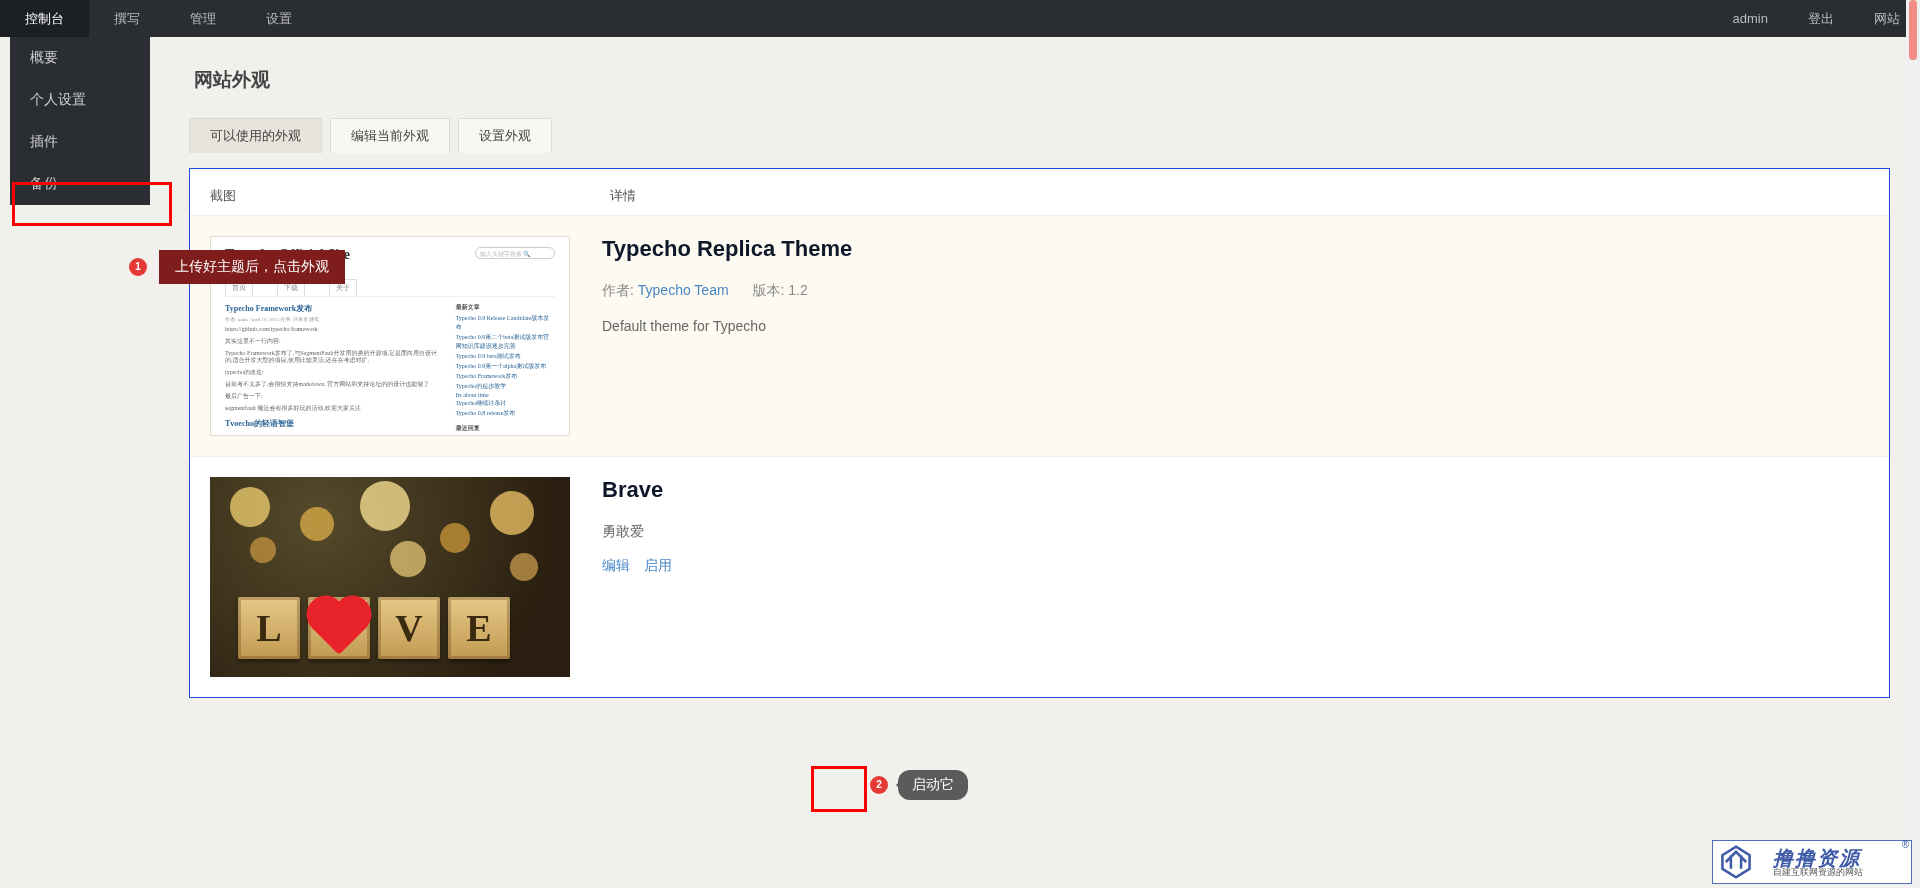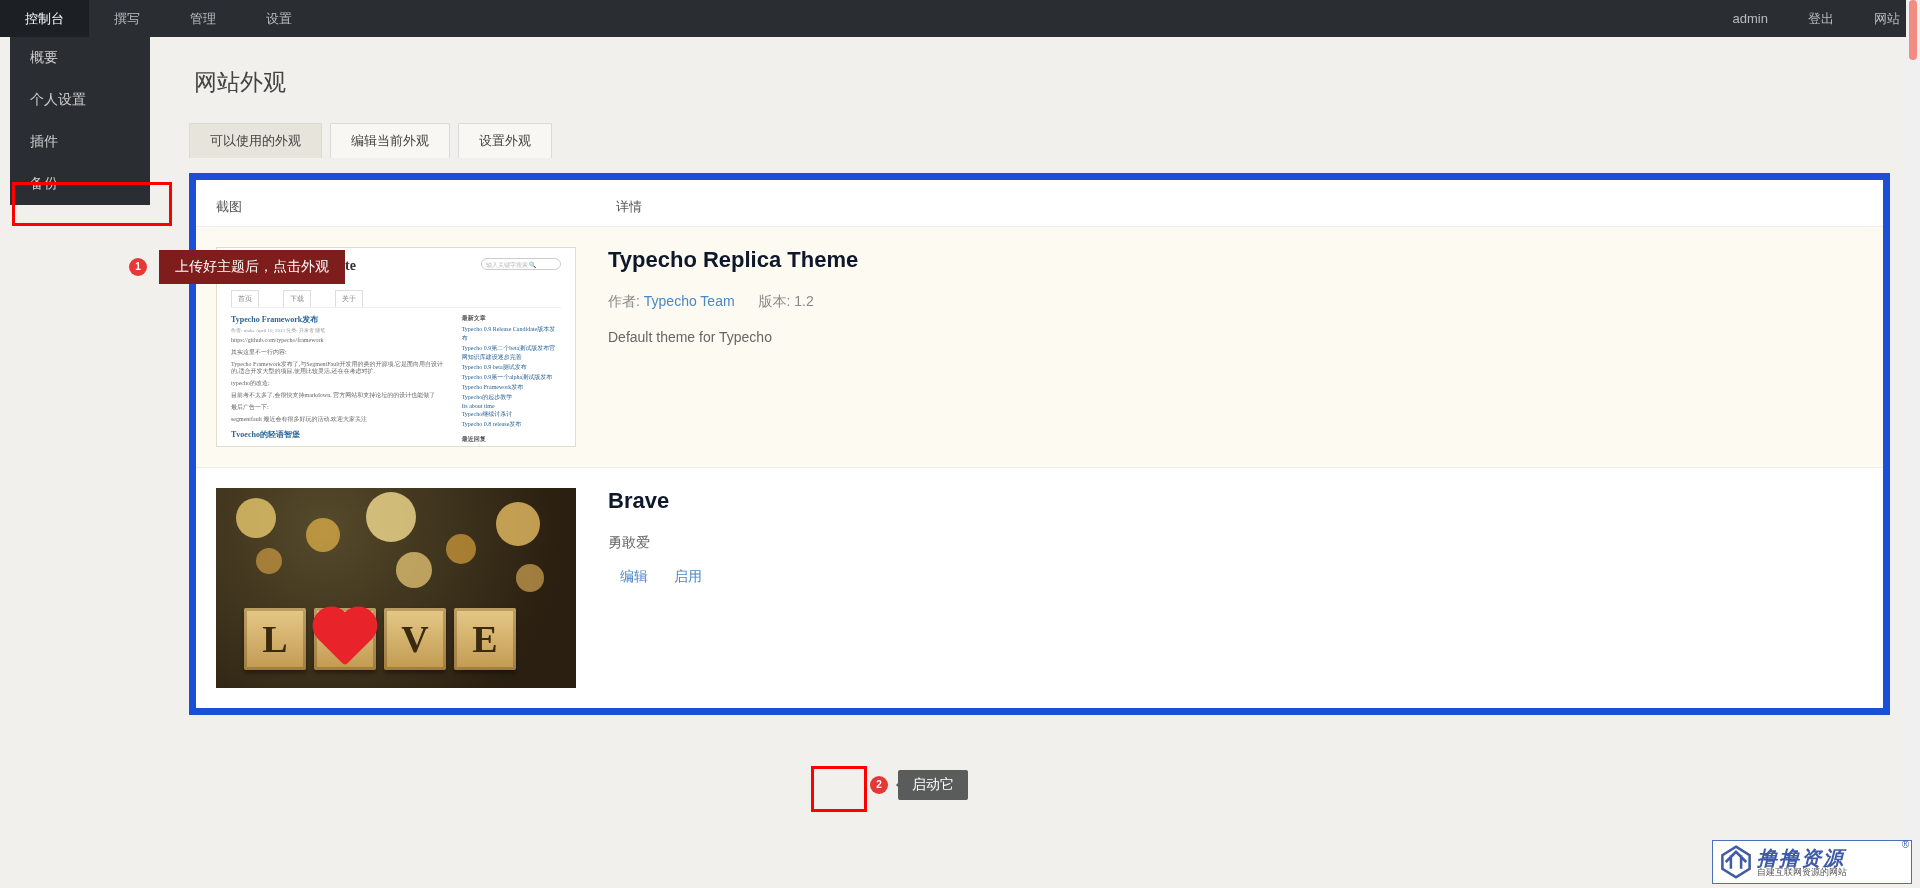--- a/index.html
+++ b/index.html
@@ -12,54 +12,54 @@
 .topnav-item.active { background: #1c1f23; color: #fff; }
 .topnav-right .topnav-item { padding: 0 20px; }
 
 
 .sidebar { position: absolute; top: 37px; left: 10px; width: 140px; background: #2a2e33; color: #ccc; font-size: 14px; }
 .sidebar-item { padding: 12px 20px; cursor: pointer; }
 .sidebar-item.selected { color: #478dd4; }
 
 
 .main { position: absolute; top: 37px; left: 174px; right: 15px; bottom: 0; padding: 15px; overflow: auto; }
-.page-title { font-size: 23px; font-weight: normal; color: #444; margin: 15px 0 25px 5px; }
+.page-title { font-size: 19px; font-weight: bold; color: #444; margin: 15px 0 25px 5px; }
 
 
 .tabs { display: flex; gap: 8px; margin-bottom: 0; }
 .tab { padding: 8px 20px; border: 1px solid #d9d9d9; background: #f8f7f3; font-size: 13px; color: #444; cursor: pointer; border-bottom: none; border-radius: 2px 2px 0 0; }
 .tab.active { background: #e7e4dc; }
 
 
-.theme-panel { background: #fff; border: 7px solid #1d4ed8; margin-top: 15px; padding: 0; }
+.theme-panel { background: #fff; border: 1px solid #1d4ed8; margin-top: 15px; padding: 0; }
 .theme-header { display: flex; padding: 18px 20px 10px 20px; font-size: 13px; color: #555; }
 .col-shot { width: 400px; }
 .col-detail { flex: 1; }
 
 .theme-row { display: flex; padding: 20px; border-top: 1px solid #eee; }
 .theme-row.active-theme { background: #fdfbf1; }
 .theme-row.active-theme .thumb { border: 1px solid #e2deca; }
 .thumb { width: 360px; height: 200px; background: #fff; position: relative; overflow: hidden; }
 .detail { flex: 1; padding-left: 32px; }
 .theme-name { font-size: 22px; font-weight: bold; color: #0f172a; margin-bottom: 20px; }
 .theme-meta { font-size: 14px; color: #888; margin-bottom: 18px; }
 .theme-meta a { color: #4a87c7; text-decoration: none; margin-right: 20px; }
 .theme-desc { font-size: 14px; color: #666; margin-bottom: 16px; }
 .theme-actions { font-size: 14px; }
-.theme-actions a { color: #4a87c7; text-decoration: none; margin-right: 10px; margin-left: 12px; }
+.theme-actions a { color: #4a87c7; text-decoration: none; margin-right: 10px; }
 
 
 .red-box { position: absolute; border: 3px solid #f00; background: transparent; pointer-events: none; }
 .badge { position: absolute; width: 18px; height: 18px; border-radius: 50%; background: #e53935; color: #fff; font-size: 10px; line-height: 18px; text-align: center; font-weight: bold; }
 .tooltip { position: absolute; background: #7f1d1d; color: #fff; padding: 8px 16px; font-size: 14px; }
-.tooltip-dark { position: absolute; background: #5a5c5c; color: #fff; padding: 6px 14px; font-size: 14px; border-radius: 2px; }
+.tooltip-dark { position: absolute; background: #5a5c5c; color: #fff; padding: 6px 14px; font-size: 14px; border-radius: 12px; }
 .tooltip-dark::before { content: ""; position: absolute; left: -8px; top: 50%; margin-top: -6px; border: 6px solid transparent; border-right-color: #5a5c5c; }
 
 
-.wm { position: absolute; right: 8px; bottom: 4px; width: 200px; height: 44px; border: 1px solid #4d6fb8; background: #fff; display: flex; align-items: center; padding: 2px 6px; gap: 4px; }
+.wm { position: absolute; right: 8px; bottom: 4px; width: 200px; height: 44px; border: 1px solid #4d6fb8; background: #fff; display: flex; align-items: center; padding: 2px 6px; gap: 20px; }
 .wm svg { flex-shrink: 0; }
 .wm-txt { display: flex; flex-direction: column; line-height: 1; }
 .wm-main { font-size: 20px; font-weight: bold; color: #3f5ba8; font-style: italic; letter-spacing: 2px; }
 .wm-sub { font-size: 9px; color: #555; }
 .wm-r { position: absolute; top: -2px; right: 2px; font-size: 10px; color: #3f5ba8; }
 
 
 .t1 { padding: 10px 14px; font-family: Georgia, serif; }
 .t1-title { font-size: 14px; font-weight: bold; color: #333; }
 .t1-sub { font-size: 7px; color: #999; margin-bottom: 6px; }

